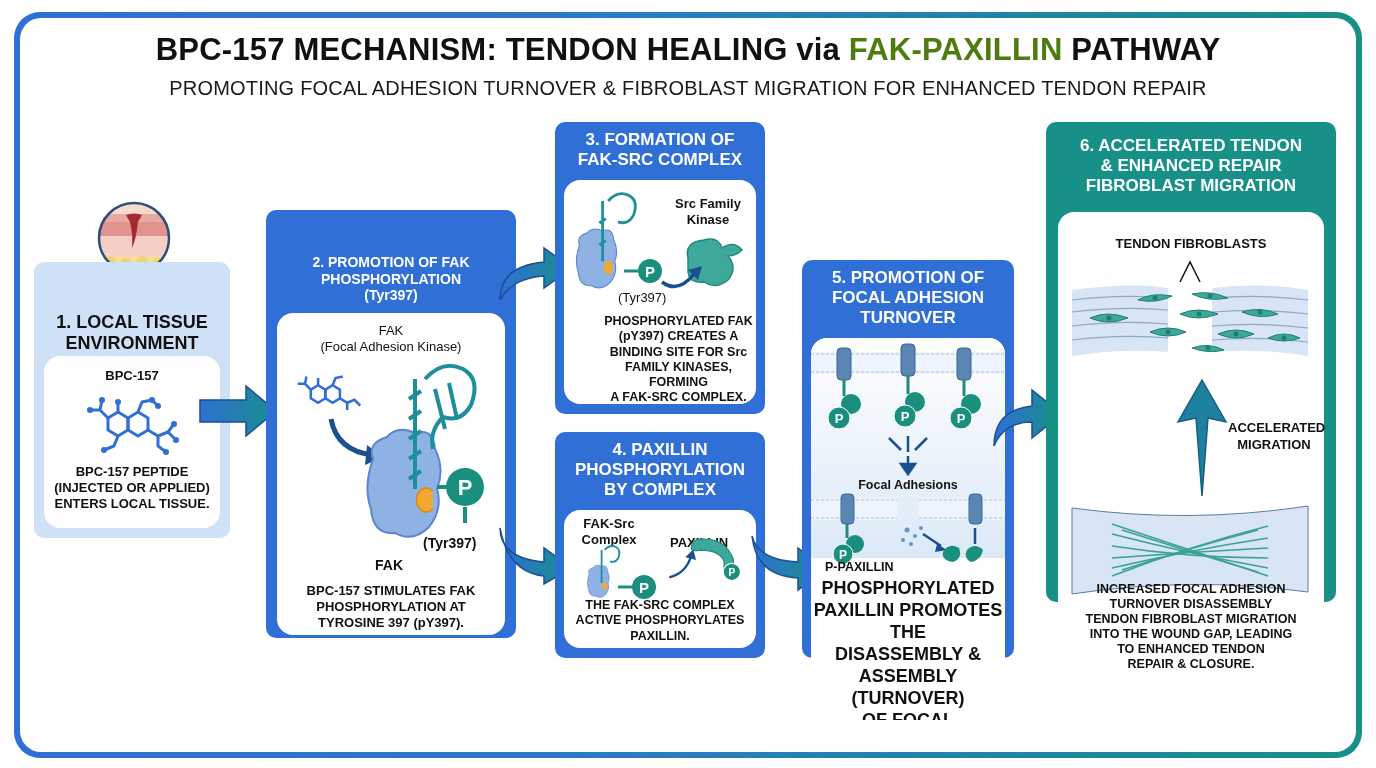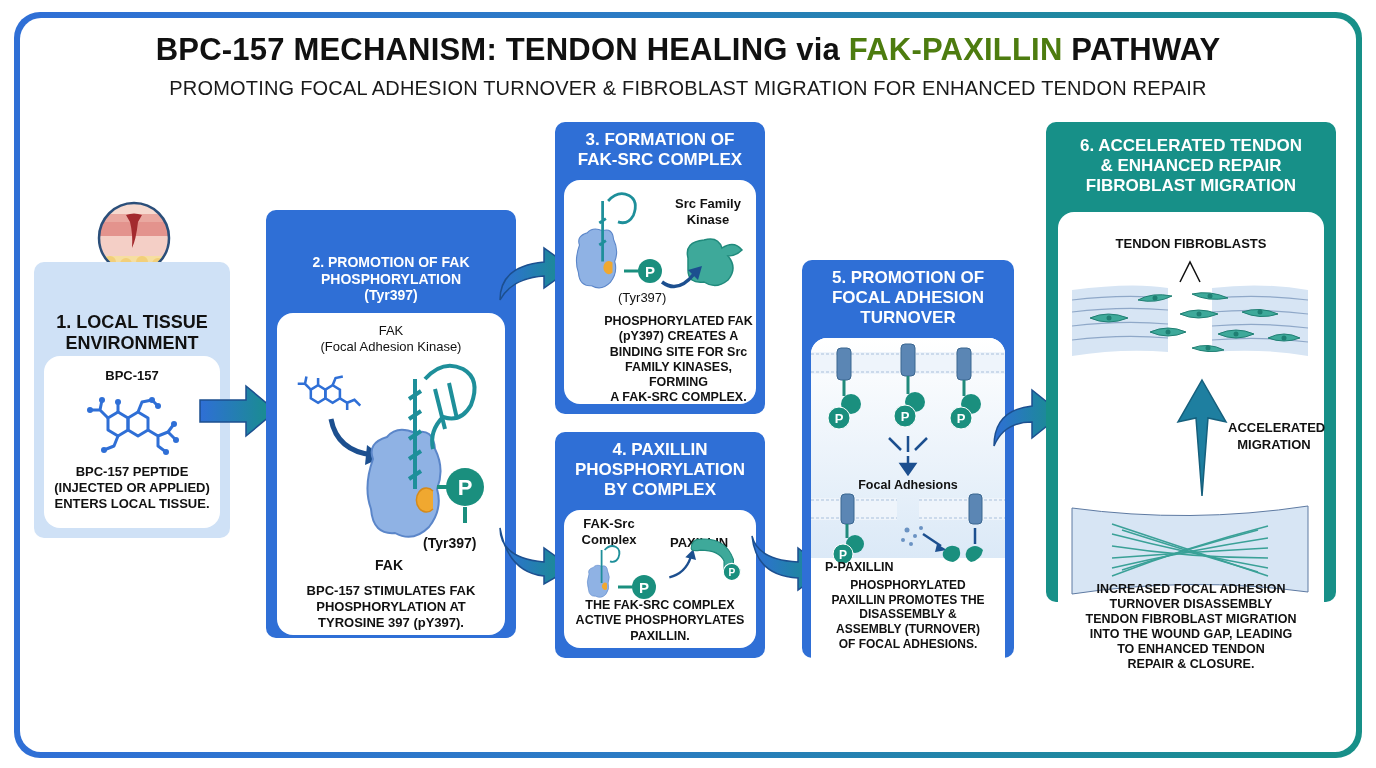--- a/index.html
+++ b/index.html
@@ -358,21 +358,21 @@
       <g stroke="#1c4f8f" stroke-width="2.5">
           <line x1="112" y1="196" x2="130" y2="208"></line>
           <line x1="164" y1="190" x2="164" y2="206"></line>
         </g>
       <path d="M126 206 L136 212 L124 214 Z" fill="#1c4f8f"></path>
       <path d="M132 214 Q138 204 148 210 Q152 220 142 224 Q130 222 132 214 Z" fill="#1a8f7e"></path>
       <path d="M156 212 Q164 204 172 212 Q170 222 160 224 Q152 220 156 212 Z" fill="#1a8f7e"></path>
     </svg>
     <div class="lbl" style="left:0;right:0;top:140px;font-size:12.5px;" data-name="focal-adhesions-label">Focal Adhesions</div>
     <div class="lbl" style="left:14px;top:230px;font-size:12.5px;" data-name="p-paxillin-label">P-PAXILLIN</div>
-    <div class="desc" style="top:252px;font-size:12px;" data-name="step-5-description">
+    <div class="desc" style="top:252px;font-size:18px;" data-name="step-5-description">
       <div data-name="desc-line">PHOSPHORYLATED</div>
       <div data-name="desc-line">PAXILLIN PROMOTES THE</div>
       <div data-name="desc-line">DISASSEMBLY &amp;</div>
       <div data-name="desc-line">ASSEMBLY (TURNOVER)</div>
       <div data-name="desc-line">OF FOCAL ADHESIONS.</div>
     </div>
   </div>
 </div>
 <style>#p5 .body { height: 382px !important; } #p5 { height: 398px; } #p5 .desc { top: 240px !important; } #p5 .lbl[data-name="p-paxillin-label"]{ top: 222px !important; }</style>
 

